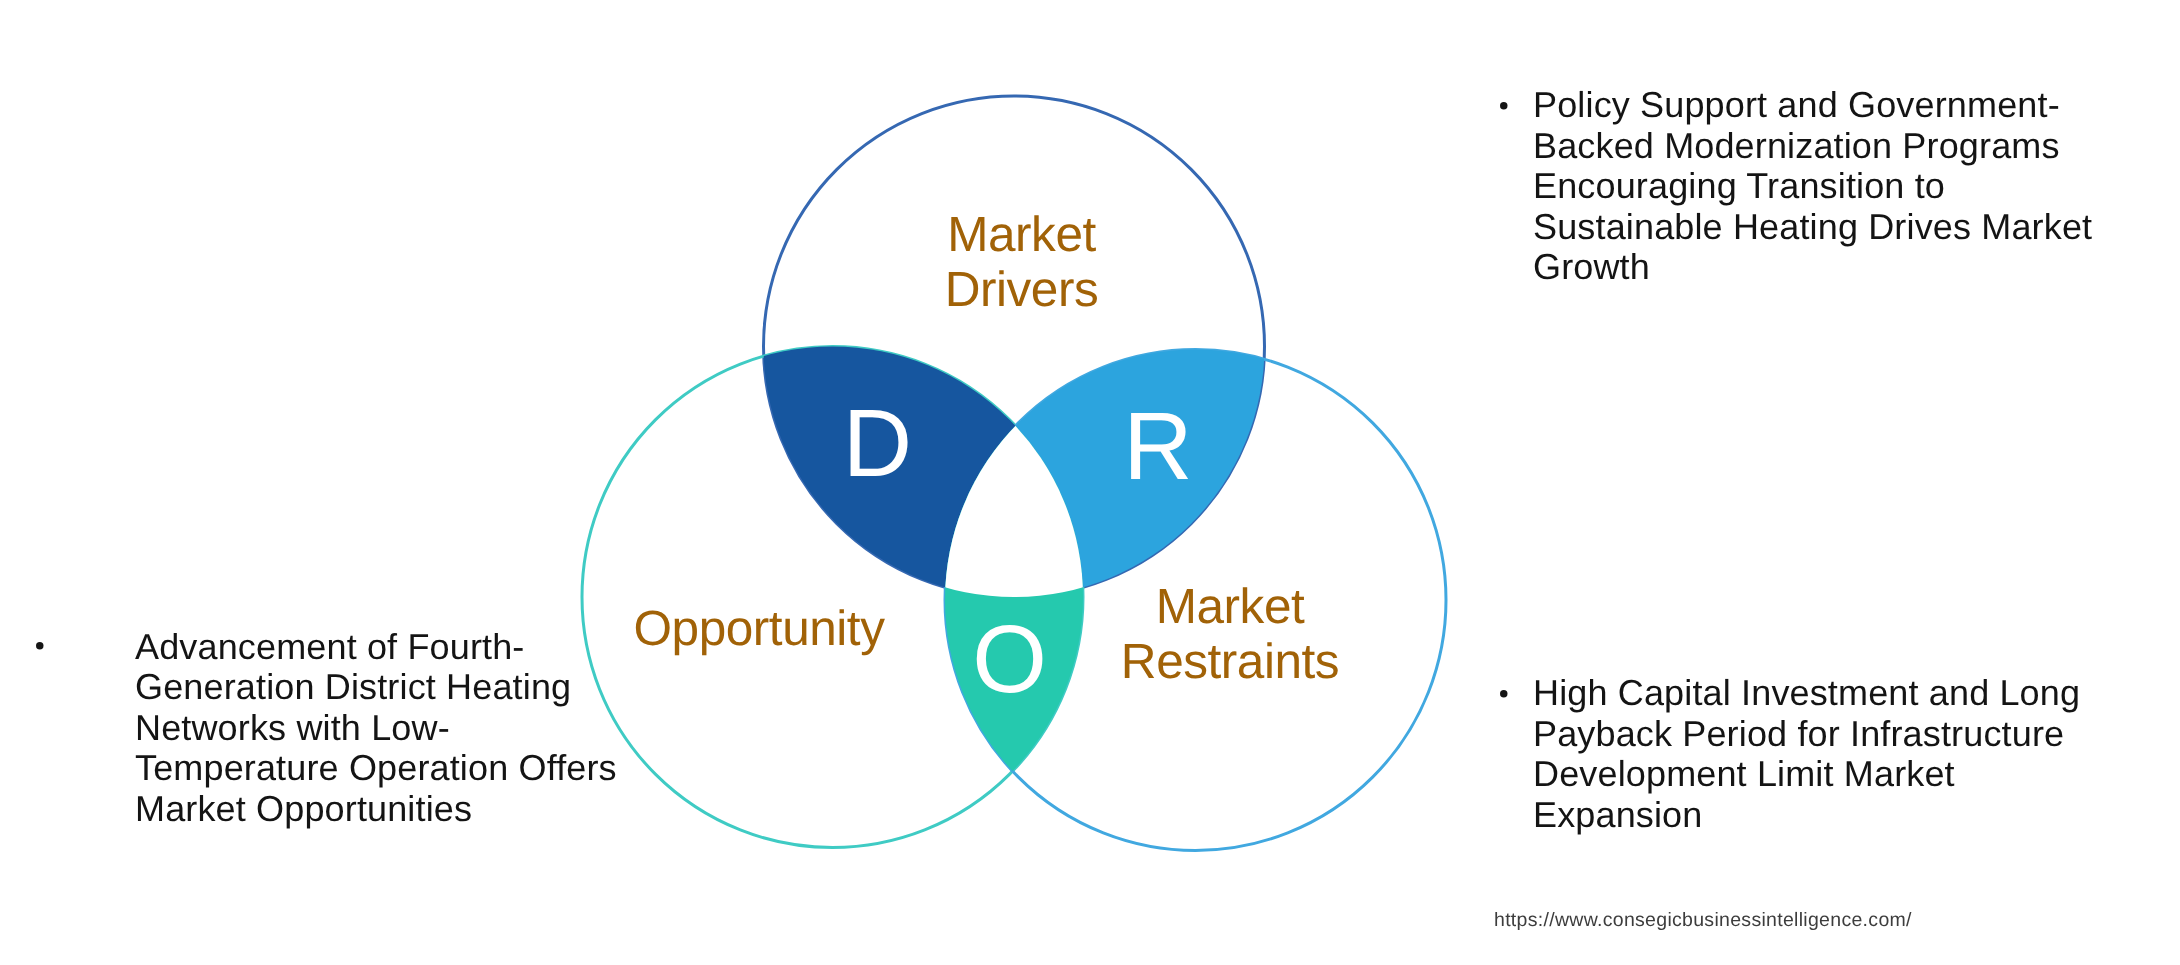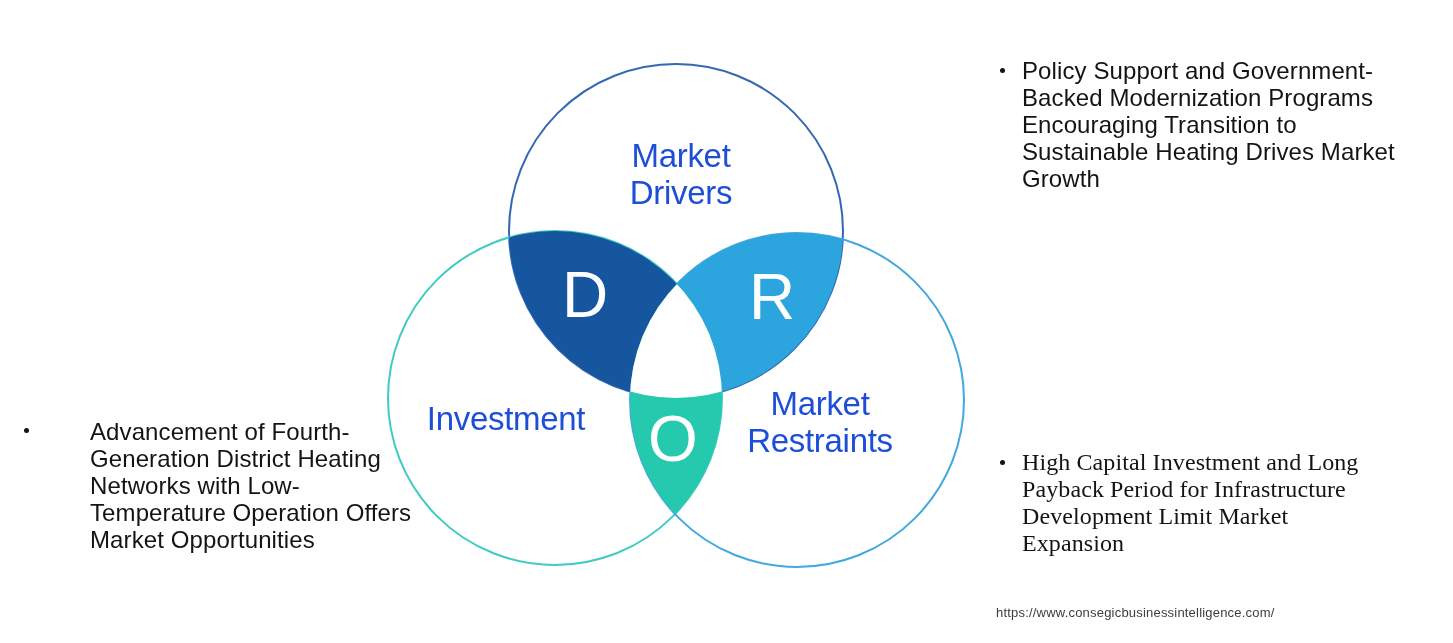--- a/index.html
+++ b/index.html
@@ -17,21 +17,21 @@
     font-family: "Liberation Sans", sans-serif;
     font-size: 64px;
     font-weight: 400;
     text-anchor: middle;
   }
   .venn-label {
     position: absolute;
     text-align: center;
     font-size: 33px;
     line-height: 37px;
-    color: #1d4ed8;
+    color: #a16207;
     white-space: pre-line;
     letter-spacing: -0.3px;
   }
   .bullet {
     position: absolute;
     display: flex;
     align-items: flex-start;
   }
   .bullet .dot {
     flex: 0 0 auto;
@@ -94,21 +94,21 @@
       </g>
     </g>
 
     <text x="585" y="317" fill="#FFFFFF">D</text>
     <text x="772" y="319" fill="#FFFFFF">R</text>
     <text x="673" y="461" fill="#FFFFFF">O</text>
   </svg>
 
   <div class="venn-label" style="left:581px; top:137px; width:200px;">Market
 Drivers</div>
-  <div class="venn-label" style="left:406px; top:400px; width:200px;">Investment</div>
+  <div class="venn-label" style="left:406px; top:400px; width:200px;">Opportunity</div>
   <div class="venn-label" style="left:720px; top:385px; width:200px;">Market
 Restraints</div>
 
   <div class="bullet bullet-left" style="left:24px; top:418px;gap:46px;">
     <span class="dot"></span>
     <div class="btext" style="width:340px;">Advancement of Fourth-
 Generation District Heating
 Networks with Low-
 Temperature Operation Offers
 Market Opportunities</div>
@@ -116,21 +116,21 @@
 
   <div class="bullet bullet-right" style="left:1000px; top:57px;">
     <span class="dot"></span>
     <div class="btext" style="width:400px;">Policy Support and Government-
 Backed Modernization Programs
 Encouraging Transition to
 Sustainable Heating Drives Market
 Growth</div>
   </div>
 
-  <div class="bullet bullet-right" style="left:1000px; top:449px;font-family:Liberation Serif, serif;">
+  <div class="bullet bullet-right" style="left:1000px; top:449px;">
     <span class="dot"></span>
     <div class="btext" style="width:400px;">High Capital Investment and Long
 Payback Period for Infrastructure
 Development Limit Market
 Expansion</div>
   </div>
 
   <a class="footer-url" href="#">https://www.consegicbusinessintelligence.com/</a>
 
 </div>

